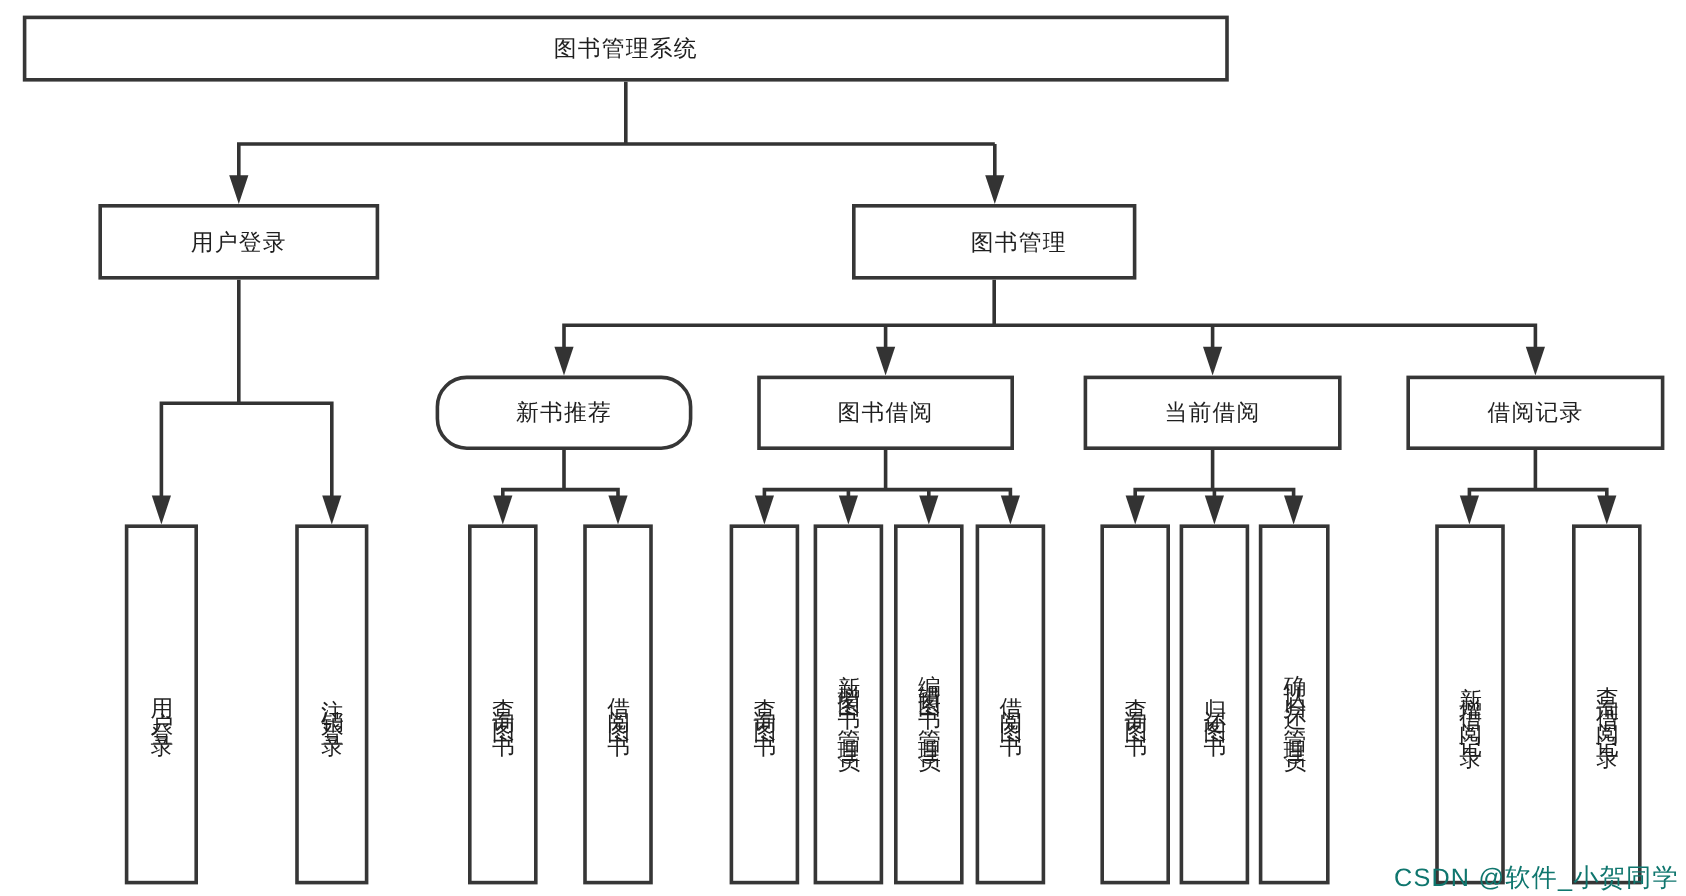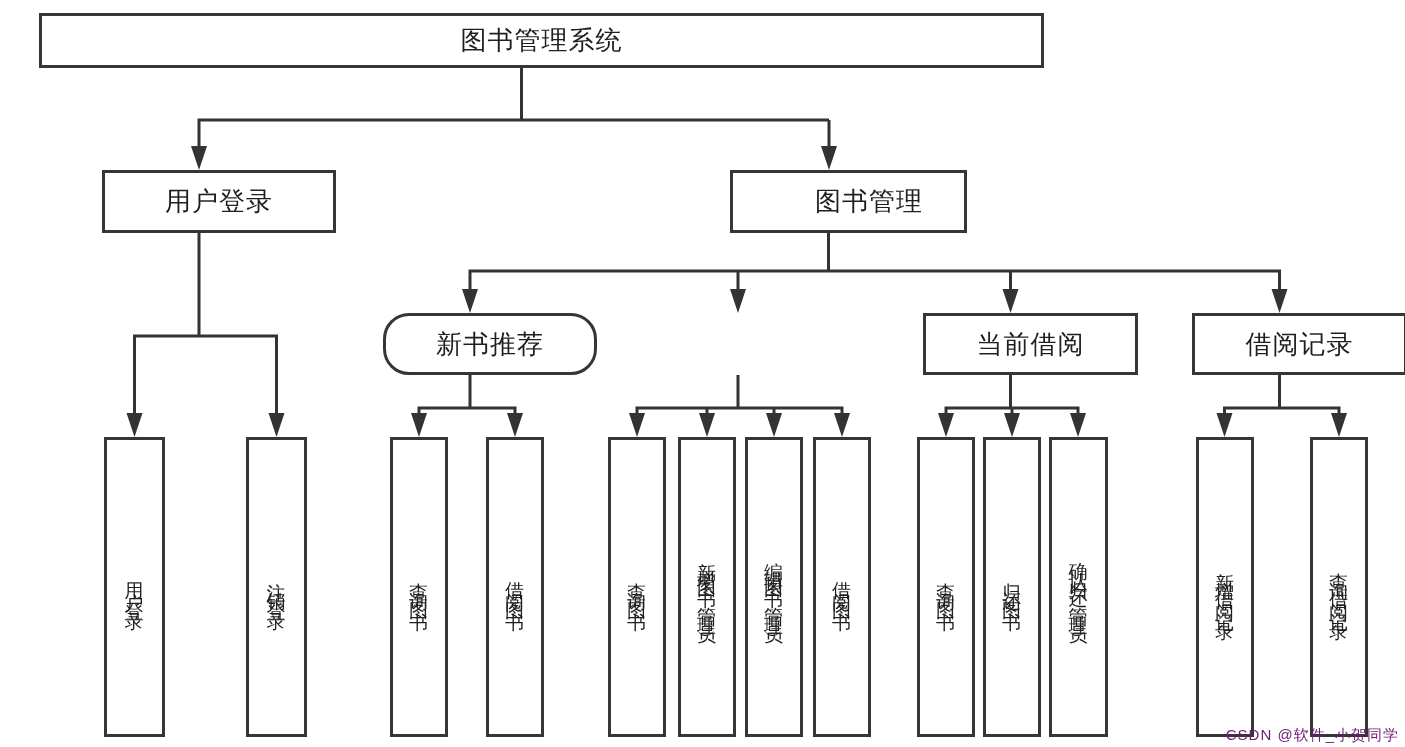--- a/index.html
+++ b/index.html
@@ -6,29 +6,29 @@
   #canvas{
     position:relative;width:1405px;height:747px;background:#ffffff;
     font-family:"Liberation Sans","DejaVu Sans",sans-serif;overflow:hidden;
   }
   #wires{position:absolute;left:0;top:0;z-index:0;}
   .node{
     position:absolute;box-sizing:border-box;background:#ffffff;
     border:3px solid #363636;color:#1f1f1f;z-index:1;
     display:flex;align-items:center;justify-content:center;
   }
-  .h-node{font-size:26px;letter-spacing:1px;margin-left:20px;}
+  .h-node{font-size:19px;letter-spacing:1px;}
   .v-node span{
     writing-mode:vertical-rl;text-orientation:mixed;
     font-size:19px;letter-spacing:10px;line-height:1;white-space:nowrap;
   }
   .v-node.long span{letter-spacing:9px;}
   #watermark{
     position:absolute;right:6px;bottom:2px;z-index:5;
-    color:#701a75;font-size:15px;letter-spacing:1px;
+    color:#0f766e;font-size:21px;letter-spacing:1px;
   }
 </style>
 </head>
 <body>
 
 <div id="canvas">
 
   <svg id="wires" width="1405" height="747" viewBox="0 0 1405 747">
     <defs>
       <path id="ah" d="M -8 -24 L 8 -24 L 0 0 Z" fill="#333333"></path>
@@ -102,20 +102,23 @@
   <div class="node h-node" style="left:82px;top:170px;width:234px;height:63px;">
     <span>用户登录</span>
   </div>
   <div class="node h-node" style="left:710px;top:170px;width:237px;height:63px;padding-left:41px;">
     <span>图书管理</span>
   </div>
 
   <div class="node h-node" style="left:363px;top:313px;width:214px;height:62px;border-radius:26px;">
     <span>新书推荐</span>
   </div>
+  <div class="node h-node" style="left:631px;top:313px;width:214px;height:62px;">
+    <span>图书借阅</span>
+  </div>
   <div class="node h-node" style="left:903px;top:313px;width:215px;height:62px;">
     <span>当前借阅</span>
   </div>
   <div class="node h-node" style="left:1172px;top:313px;width:215px;height:62px;">
     <span>借阅记录</span>
   </div>
 
   <div class="node v-node" style="left:104px;top:437px;width:61px;height:300px;">
     <span>用户登录</span>
   </div>

